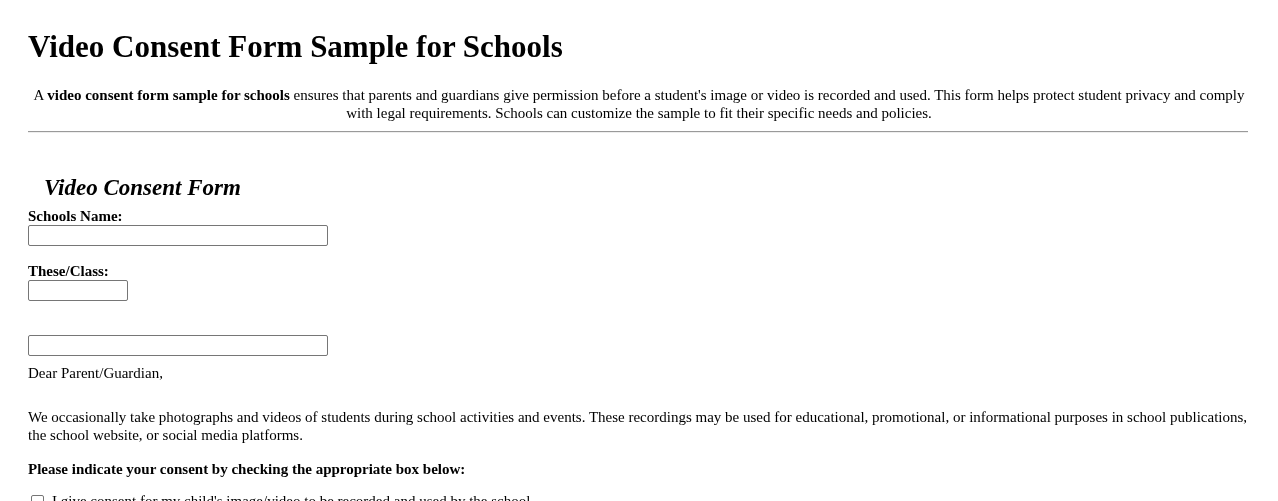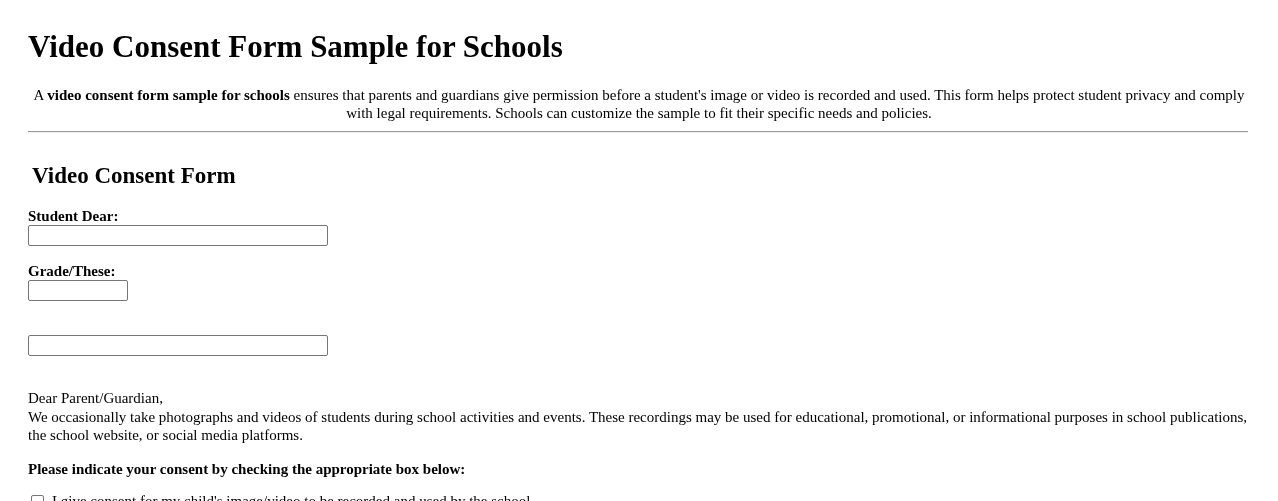--- a/index.html
+++ b/index.html
@@ -16,22 +16,22 @@
       font-size: 31px; line-height: 38px; font-weight: bold;
     }
     .intro {
       position: absolute; left: 28px; top: 86px; width: 1222px; margin: 0; text-align: center;
     }
     hr.divider {
       position: absolute; left: 28px; top: 131px; width: 1220px; margin: 0;
       border: none; border-top: 1px solid #9a9a9a; border-bottom: 1px solid #eeeeee; height: 0;
     }
     h2 {
-      position: absolute; left: 28px; top: 158px; margin: 4px;
-      font-size: 23px; line-height: 28px; font-weight: bold;
+      position: absolute; left: 28px; top: 158px; margin: 16px;
+      font-size: 23px; line-height: 28px; font-weight: bold; font-style: italic;
     }
     .field-label {
       position: absolute; left: 28px; margin: 0; font-weight: bold; font-size: 15px;
     }
     .text-input {
       position: absolute; left: 28px; height: 17px; box-sizing: content-box;
       border: 1px solid #767676; border-radius: 2px; padding: 1px 2px;
       background: #ffffff; font-family: "Liberation Serif", serif; font-size: 14px;
     }
     .para { position: absolute; left: 28px; width: 1222px; margin: 0; }
@@ -47,30 +47,30 @@
 
 <div class="page">
   <h1>Video Consent Form Sample for Schools</h1>
 
   <p class="intro"><span>A </span><b>video consent form sample for schools</b><span> ensures that parents and guardians give permission before a student's image or video is recorded and used. This form helps protect student privacy and comply with legal requirements. Schools can customize the sample to fit their specific needs and policies.</span></p>
 
   <hr class="divider">
 
   <h2>Video Consent Form</h2>
 
-  <label class="field-label" style="top:207px;">Student Dear:</label>
+  <label class="field-label" style="top:207px;">Schools Name:</label>
   <input class="text-input" type="text" style="top: 225px; width: 294px;" value="">
 
-  <label class="field-label" style="top:262px;">Grade/These:</label>
+  <label class="field-label" style="top:262px;">These/Class:</label>
   <input class="text-input" type="text" style="top: 280px; width: 94px;" value="">
 
   <label class="field-label" style="top:308px;margin-top:28px;">Parent/Guardian Name:</label>
   <input class="text-input" type="text" style="top: 335px; width: 294px;" value="">
 
-  <p class="para" style="top:389px;font-family:Liberation Serif, serif;">Dear Parent/Guardian,</p>
+  <p class="para" style="top:364px;font-family:Liberation Serif, serif;">Dear Parent/Guardian,</p>
 
   <p class="para" style="top:408px;">We occasionally take photographs and videos of students during school activities and events. These recordings may be used for educational, promotional, or informational purposes in school publications, the school website, or social media platforms.</p>
 
   <p class="para" style="top:460px;font-weight:bold;">Please indicate your consent by checking the appropriate box below:</p>
 
   <div class="consent-row">
     <span class="checkbox"></span>
     <span>I give consent for my child's image/video to be recorded and used by the school.</span>
   </div>
 </div>

